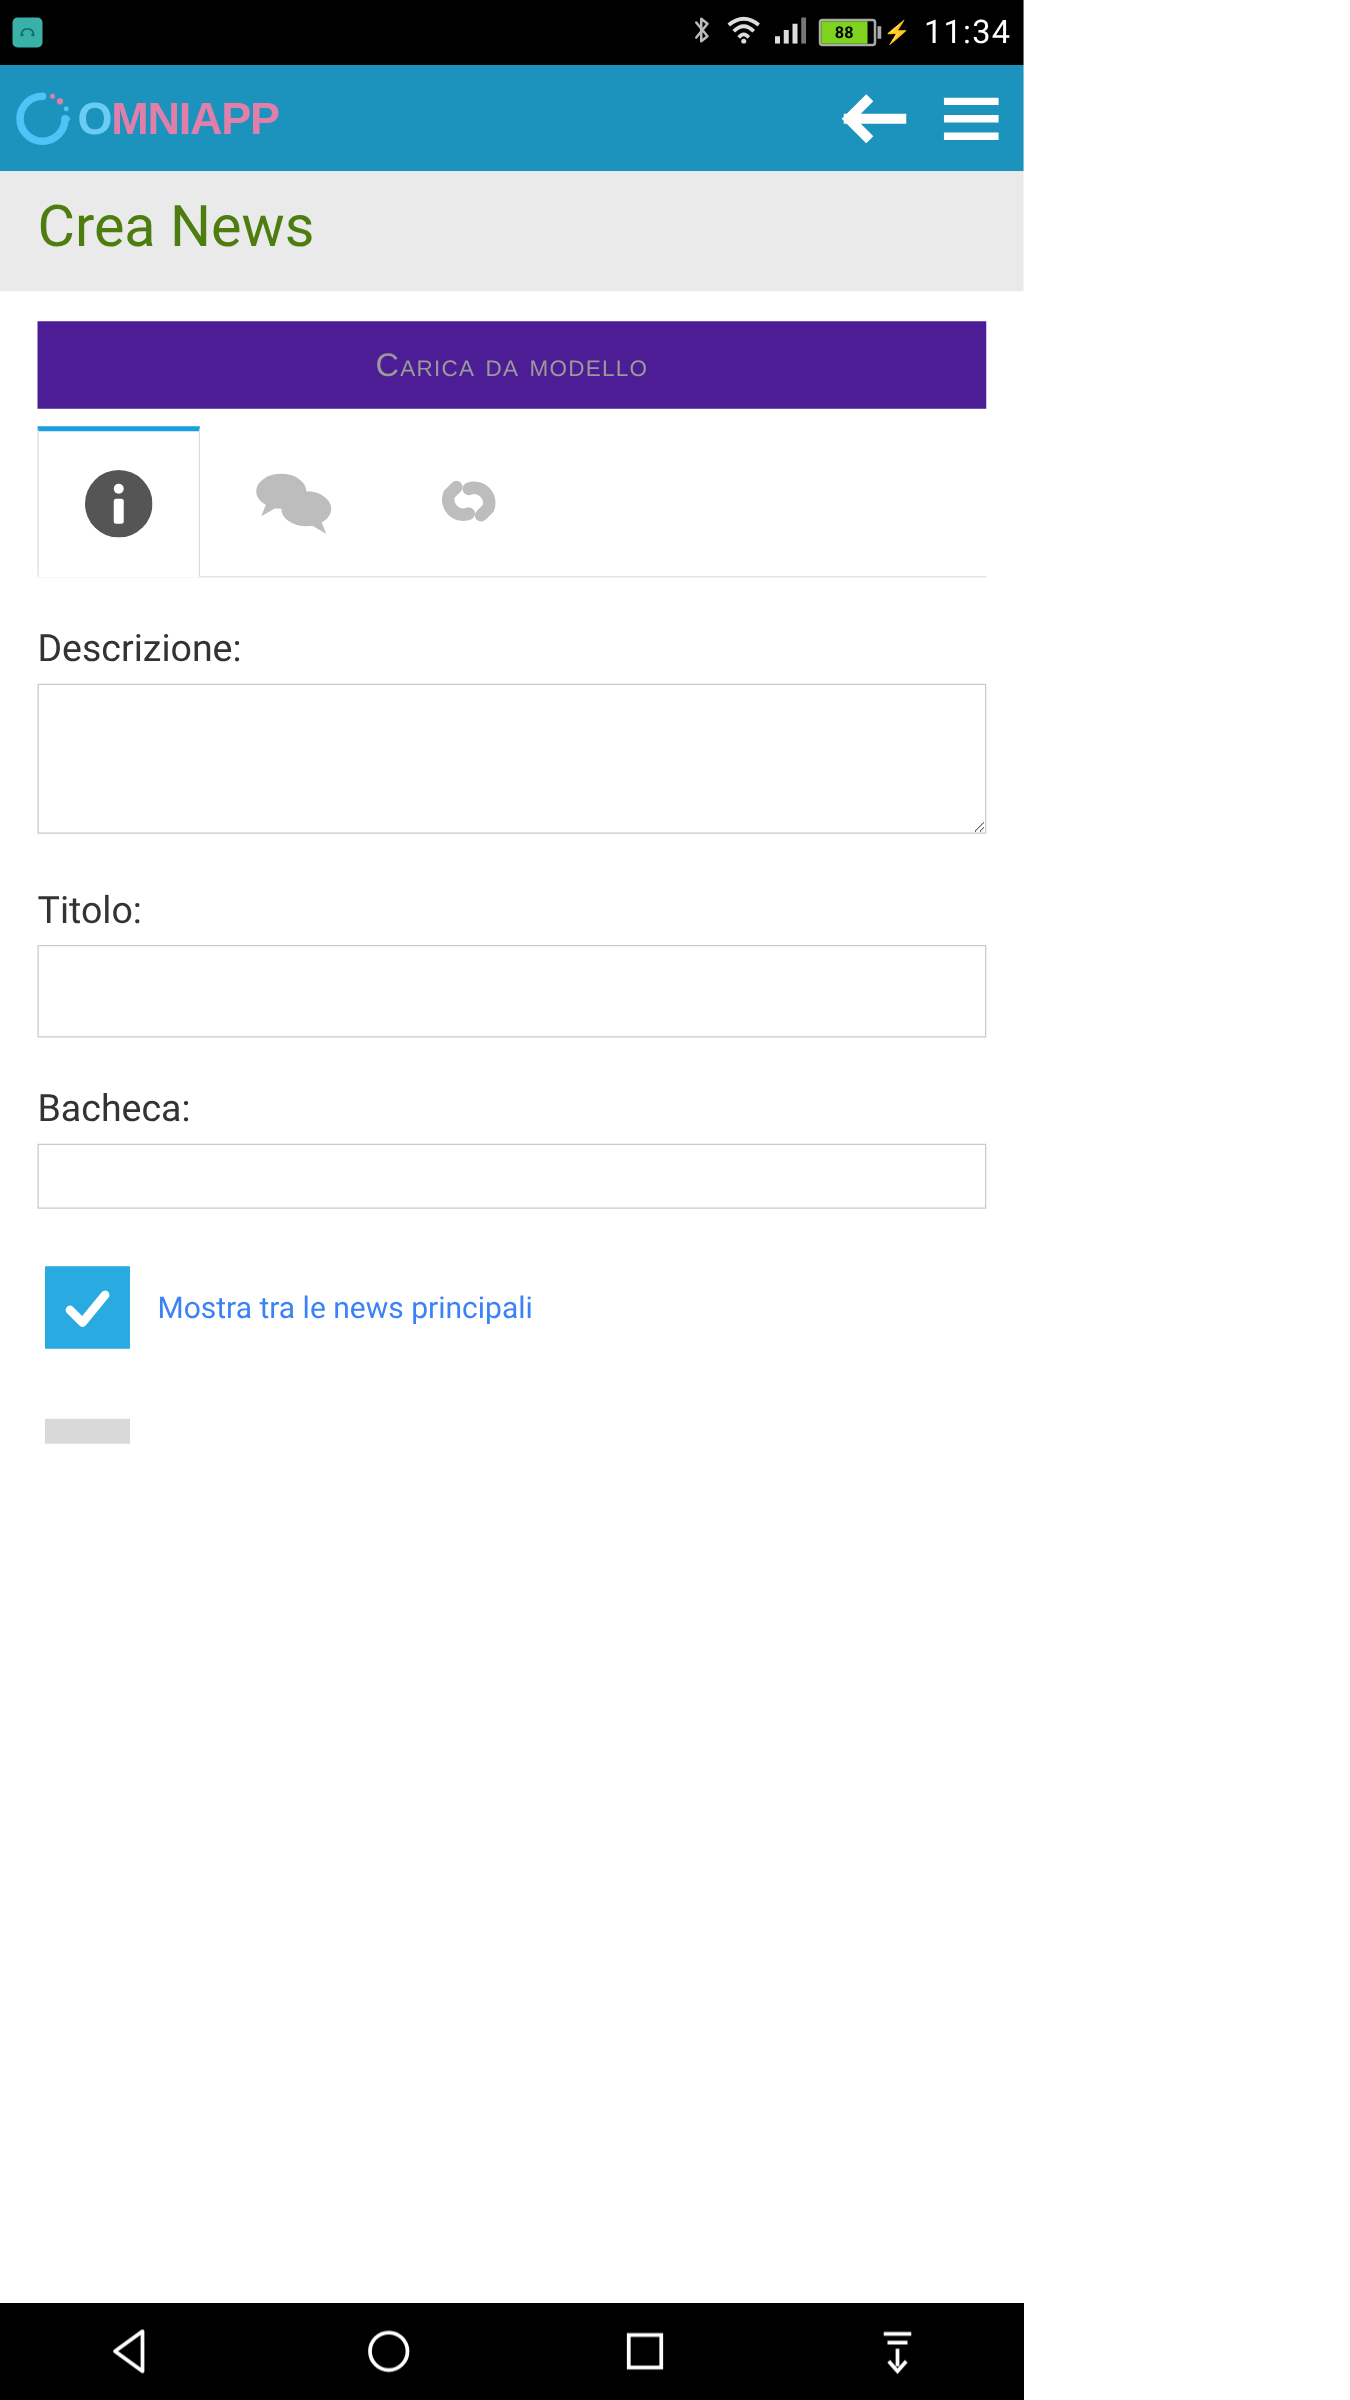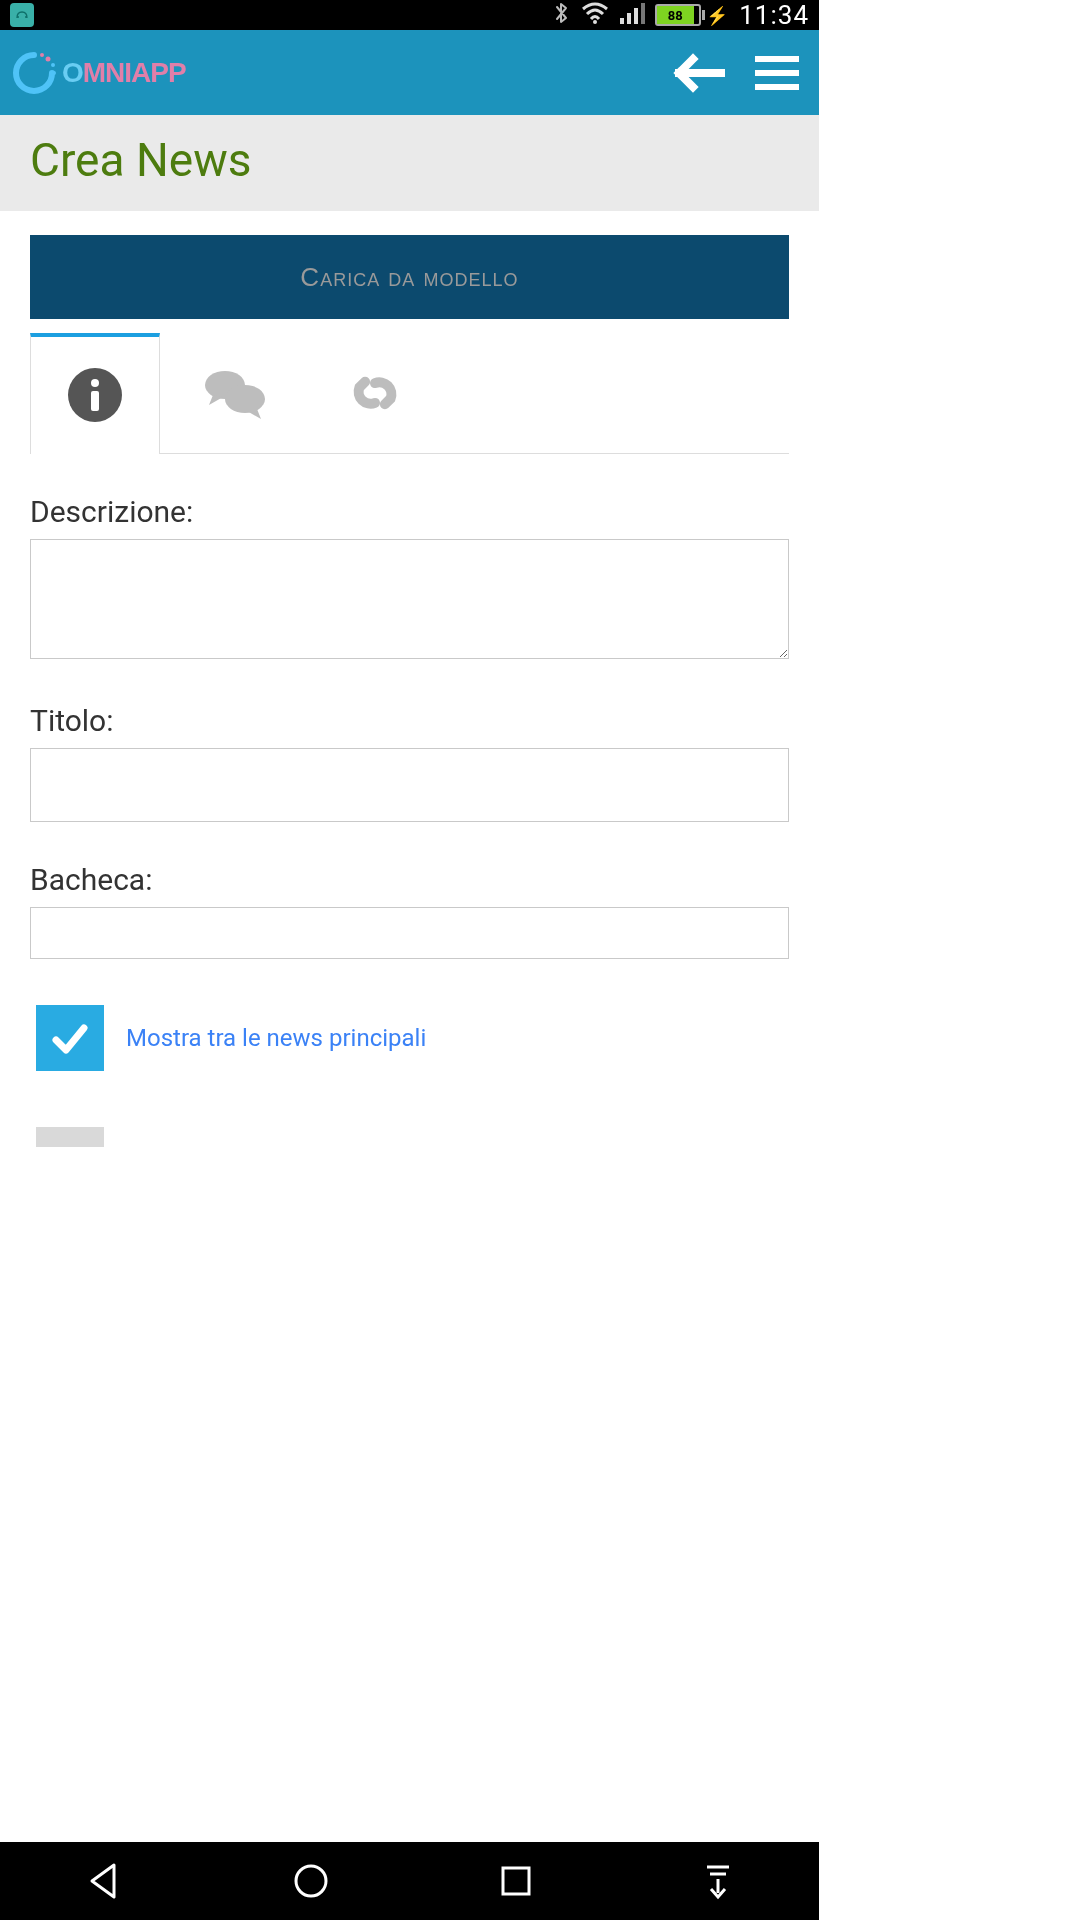--- a/index.html
+++ b/index.html
@@ -1,20 +1,20 @@
 <!DOCTYPE html>
 <html><head>
 <meta charset="utf-8">
 <style>
   * { box-sizing: border-box; margin: 0; padding: 0; }
   html, body { width: 819px; height: 1456px; font-family: -apple-system, "Segoe UI", Roboto, Arial, sans-serif; background: #fff; overflow: hidden; }
 
   
   .status-bar {
-    height: 30px;
+    height: 52px;
     background: #000;
     display: flex;
     align-items: center;
     justify-content: space-between;
     padding: 0 10px;
     color: #fff;
   }
   .status-left { display: flex; align-items: center; gap: 6px; }
   .status-right { display: flex; align-items: center; gap: 10px; }
   .app-fav-icon { width: 24px; height: 24px; background: #39b0a8; border-radius: 4px; display:flex; align-items:center; justify-content:center; }
@@ -28,21 +28,21 @@
   
   .app-header {
     height: 85px;
     background: #1c93bc;
     display: flex;
     align-items: center;
     justify-content: space-between;
     padding: 0 20px 0 6px;
   }
   .logo-wrap { display:flex; align-items:center; }
-  .logo-text { font-size: 28px; font-weight: 800; letter-spacing: -1px; font-family: Arial, sans-serif;}
+  .logo-text { font-size: 36px; font-weight: 800; letter-spacing: -1px; font-family: Arial, sans-serif;}
   .logo-text .o1 { color:#69cdf3; }
   .logo-text .rest { color:#e07fa9; }
   .header-actions { display:flex; align-items:center; gap:30px; }
   .back-arrow svg, .menu-icon svg { display:block; }
 
   
   .page-title-wrap {
     background: #eaeaea;
     padding: 18px 30px 24px;
   }
@@ -50,23 +50,23 @@
     font-size: 46px;
     color: #4d7c0f;
     font-weight: 400;
   }
 
   
   .content { padding: 24px 30px 0; }
 
   .load-template-btn {
     width: 100%;
-    background: #0c4a6e;
+    background: #4c1d95;
     border: none;
-    height: 84px;
+    height: 70px;
     font-size: 26px;
     color: #9a9a9a;
     letter-spacing: 1px;
     font-variant: small-caps;
     cursor: pointer;
   }
 
   
   .tabs {
     display: flex;

